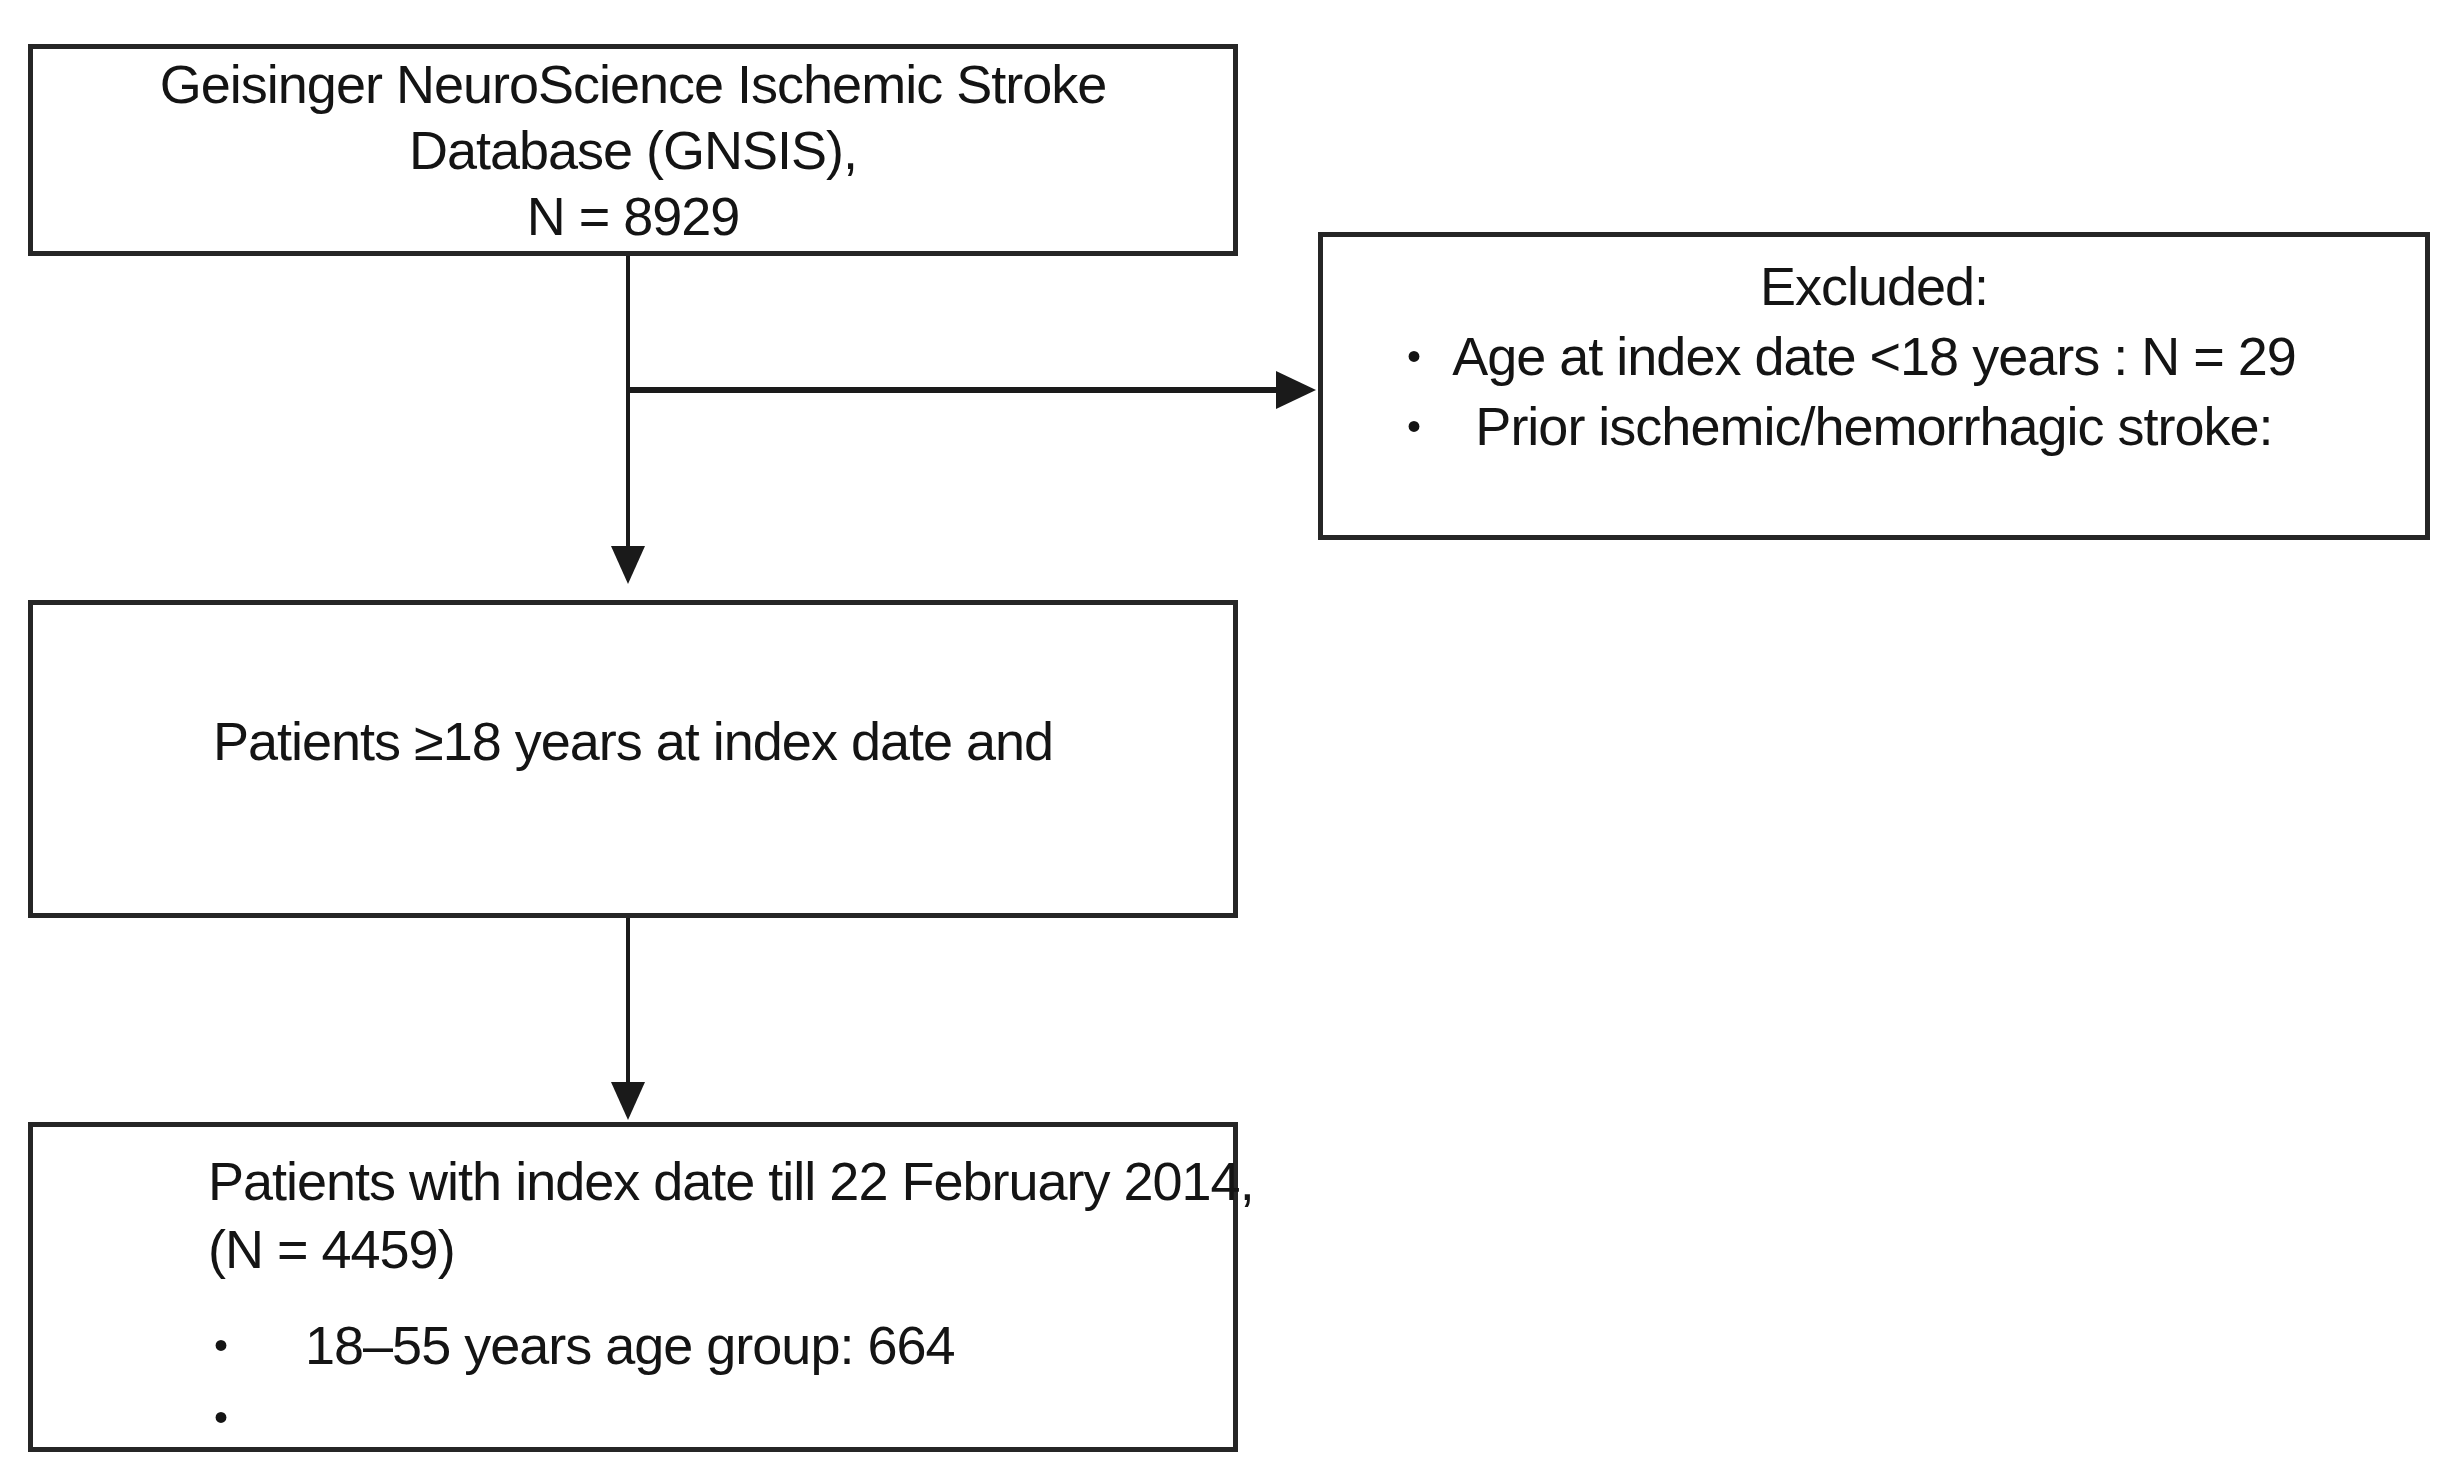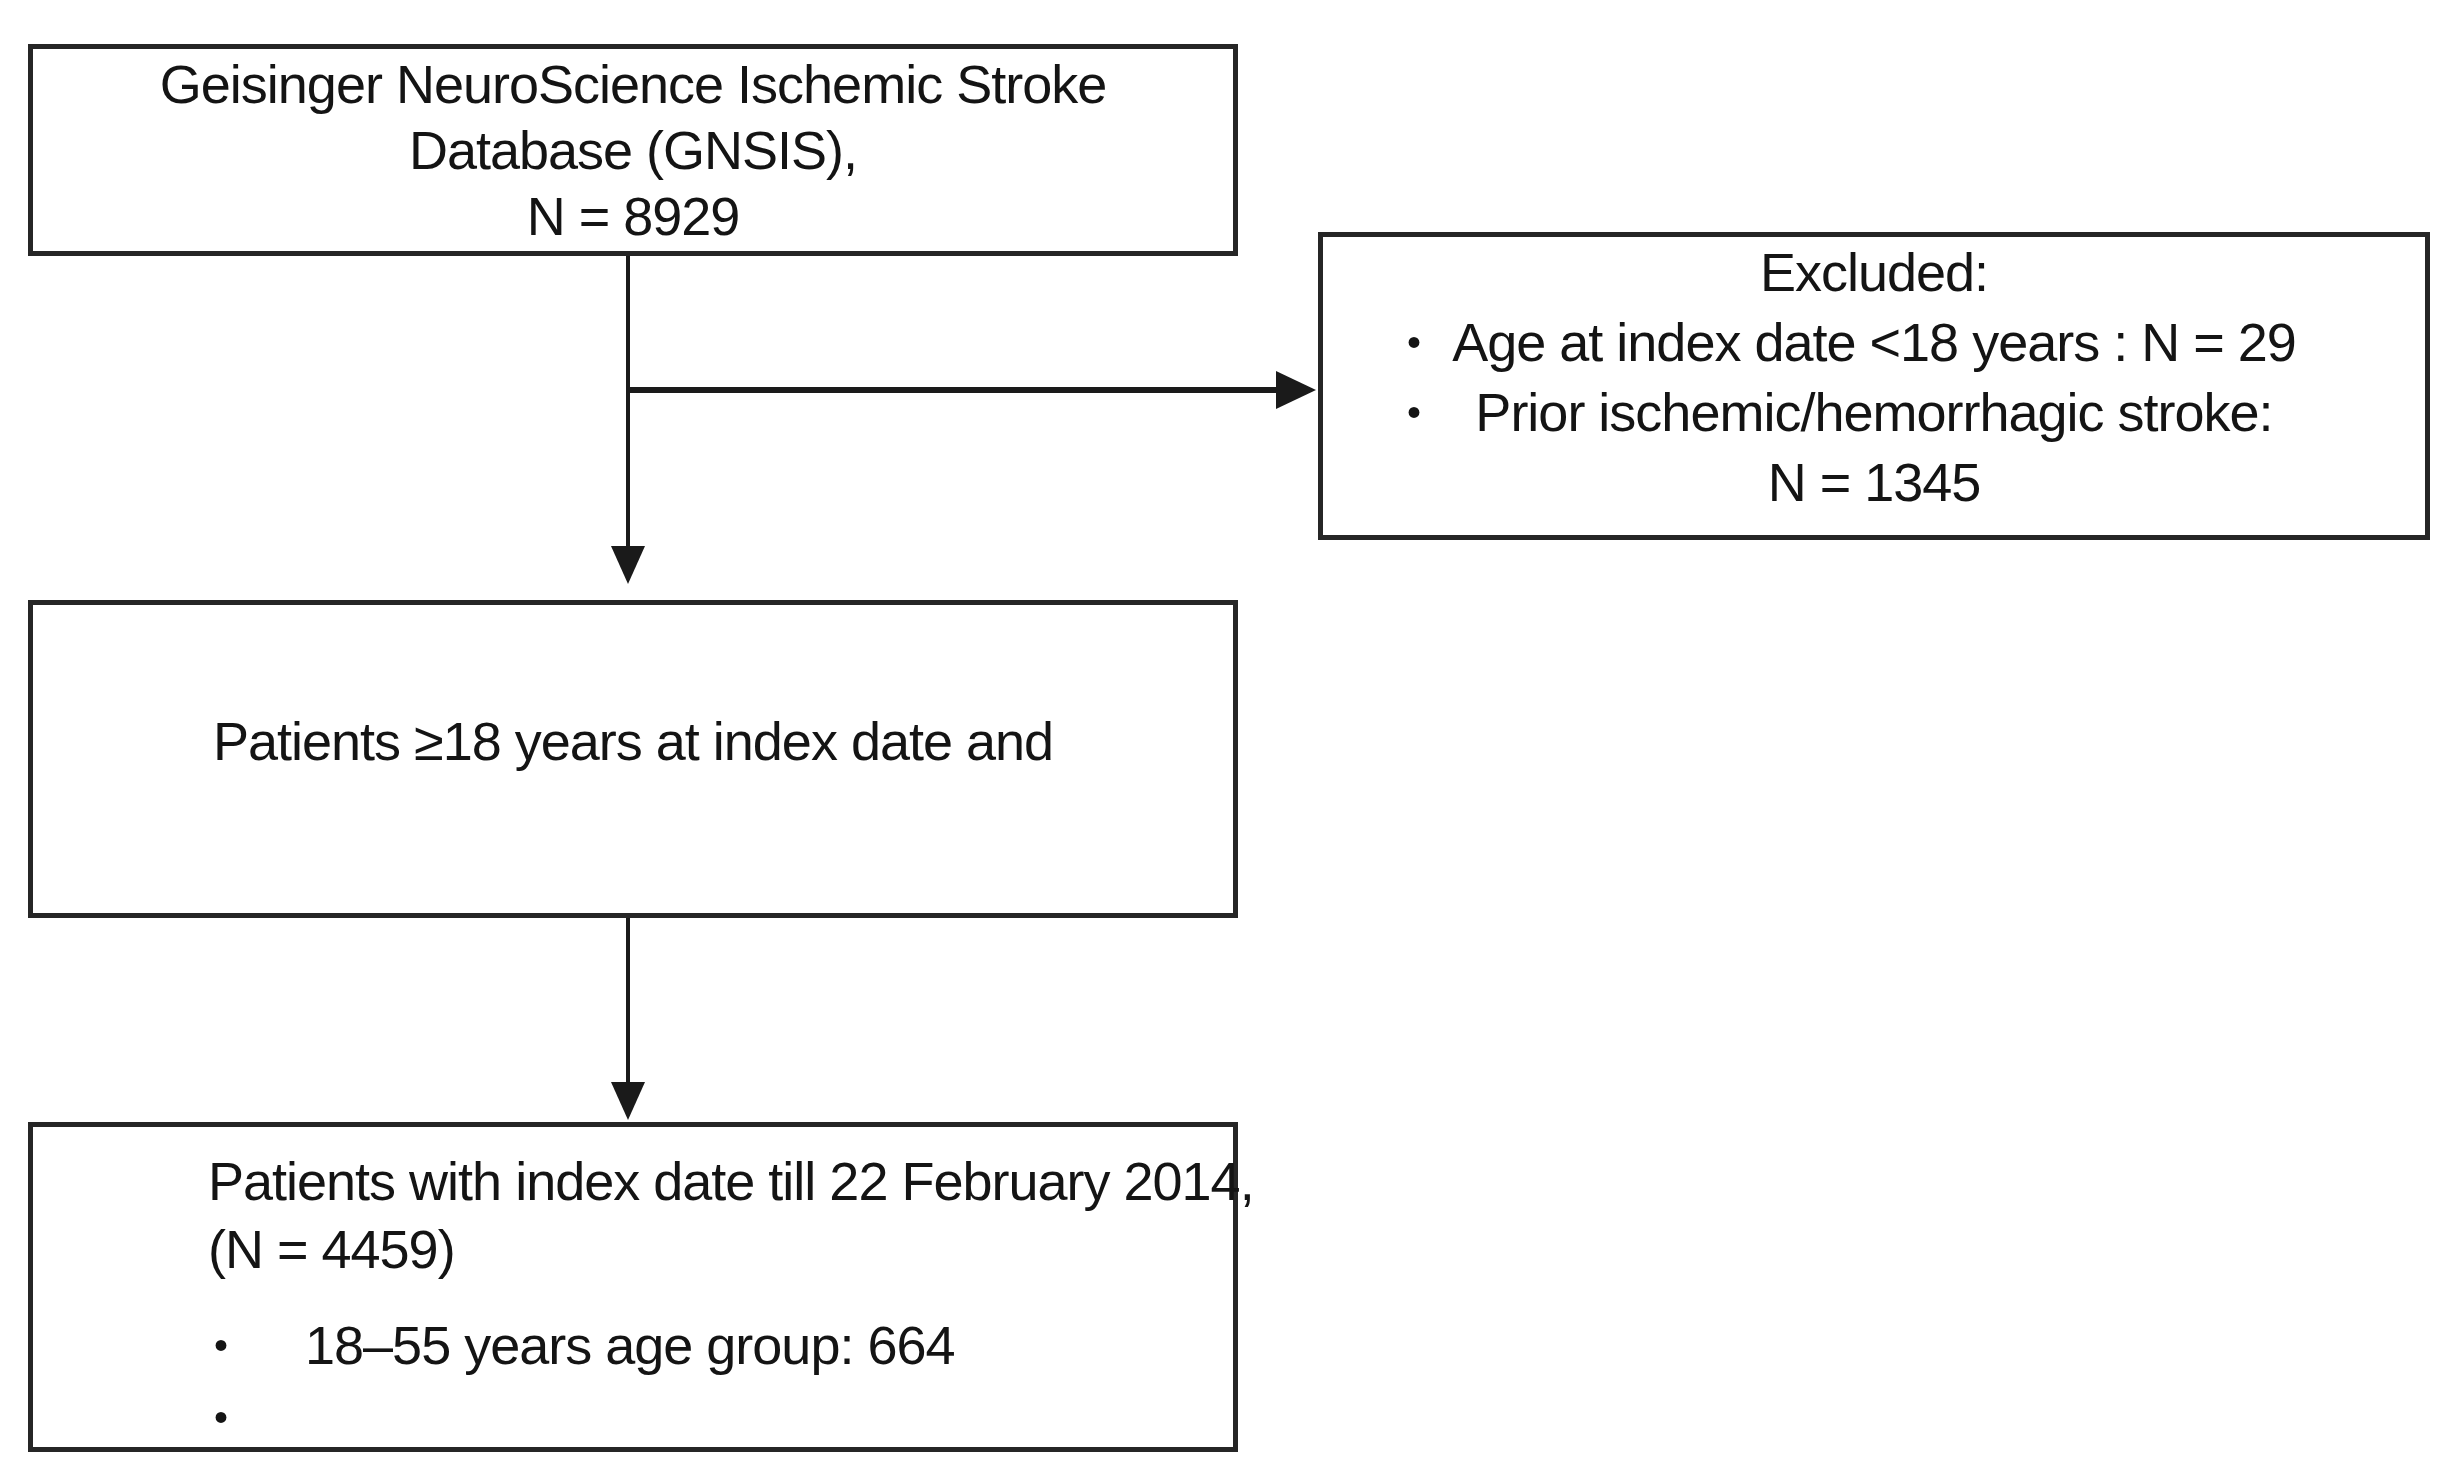--- a/index.html
+++ b/index.html
@@ -24,21 +24,21 @@
   #box-gnsis { left: 28px; top: 44px; width: 1210px; height: 212px; }
   #box-gnsis .stack {
     height: 100%;
     display: flex; flex-direction: column; justify-content: center; align-items: center;
     text-align: center;
   }
   #box-gnsis .tline { line-height: 66px; white-space: nowrap; }
 
   
   #box-excluded { left: 1318px; top: 232px; width: 1112px; height: 308px; }
-  #box-excluded .inner { }
+  #box-excluded .inner { padding-top: 14px; }
   #box-excluded .title { text-align: center; line-height: 70px; }
   #box-excluded .brow { position: relative; text-align: center; line-height: 70px; white-space: nowrap; }
   #box-excluded .bdot {
     position: absolute; left: 84px; top: 0; line-height: 70px; font-size: 40px;
   }
   #box-excluded .cont { text-align: center; line-height: 70px; }
 
   
   #box-eligible { left: 28px; top: 600px; width: 1210px; height: 318px; }
   #box-eligible .stack {
@@ -97,21 +97,20 @@
     <div class="inner">
       <div class="title">Excluded:</div>
       <div class="brow">
         <span class="bdot">•</span>
         <span>Age at index date &lt;18 years : N = 29</span>
       </div>
       <div class="brow">
         <span class="bdot">•</span>
         <span>Prior ischemic/hemorrhagic stroke:</span>
       </div>
-      <div class="cont">N = 1345</div>
     </div>
   </div>
 
   <div class="box" id="box-eligible">
     <div class="stack">
       <div class="tline">Patients ≥18 years at index date and</div>
     </div>
   </div>
 
   <div class="box" id="box-final">

